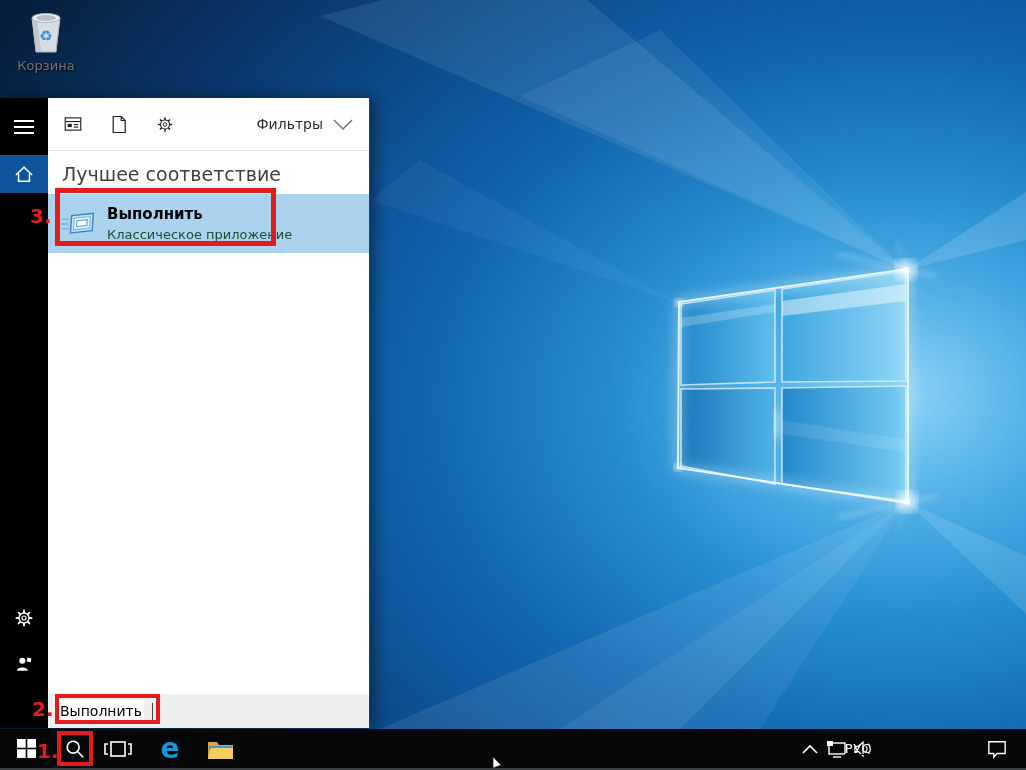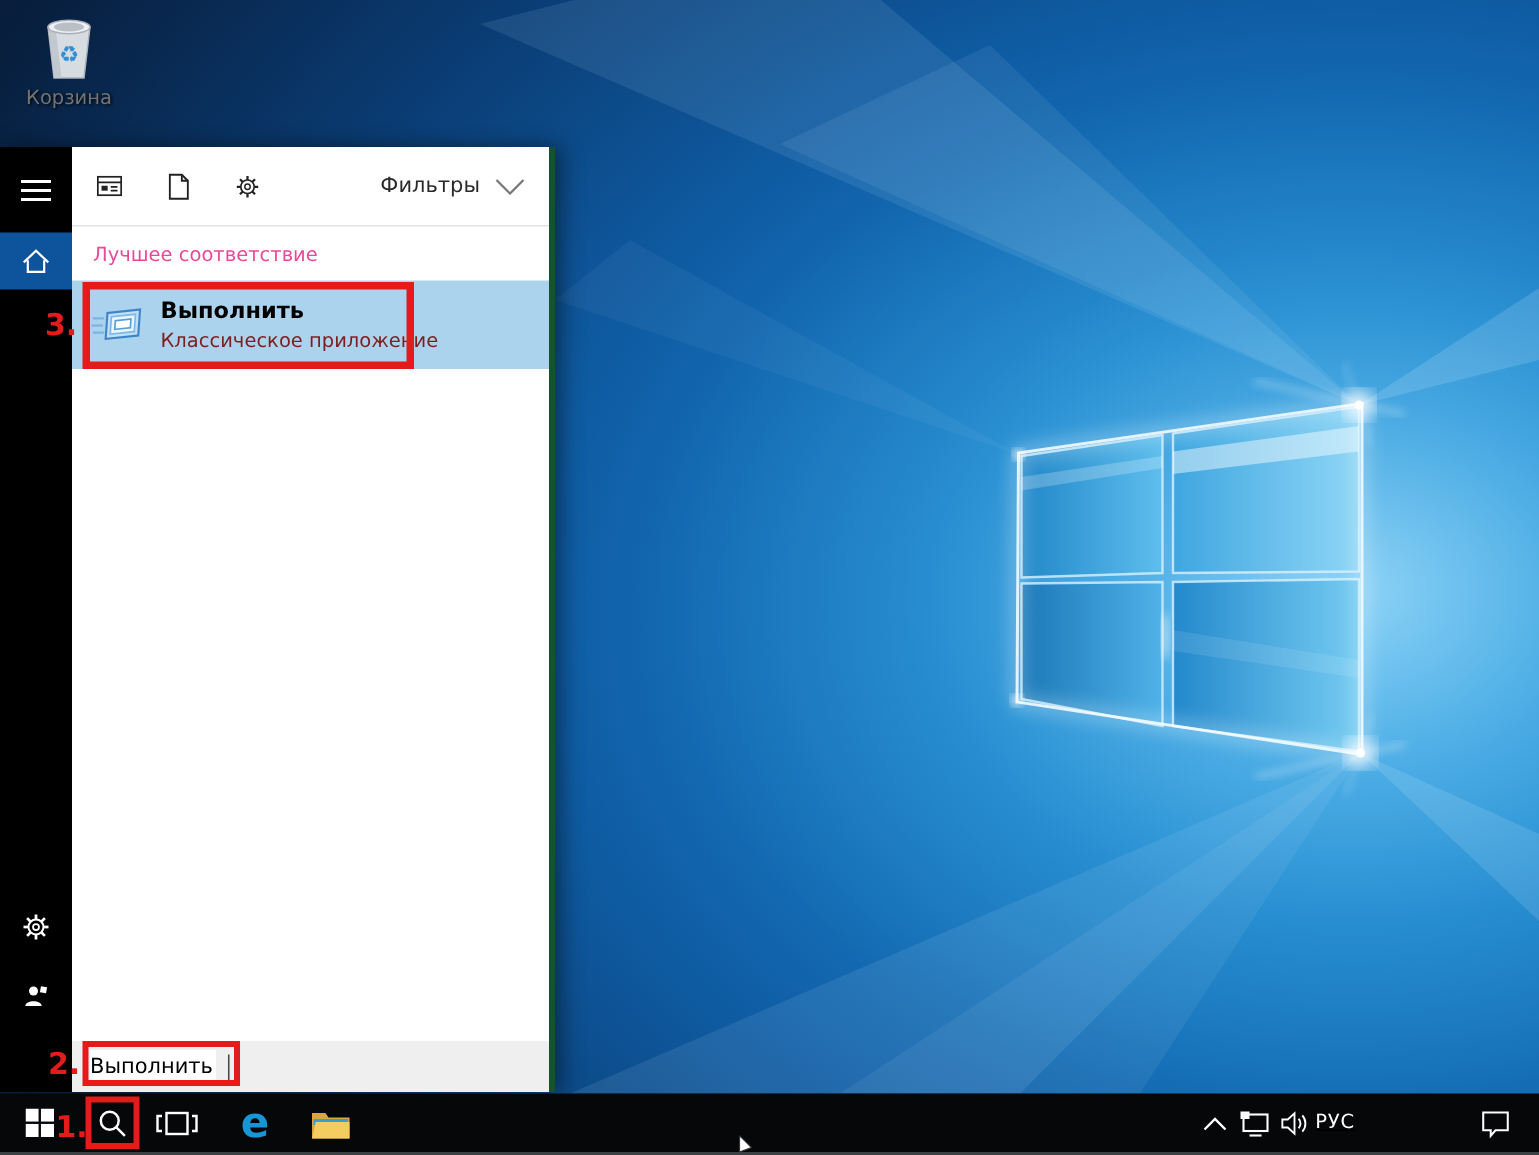--- a/index.html
+++ b/index.html
@@ -17,34 +17,34 @@
   
   .desktop-icon { position:absolute; left:8px; top:8px; width:76px; text-align:center; }
   .desktop-icon .label { color:#737373; font-size:13px; text-shadow:1px 1px 2px rgba(0,0,0,.9); margin-top:2px; }
 
   
   .search-panel { position:absolute; left:0; top:98px; width:370px; height:630px; display:flex;
     box-shadow:4px 0 14px rgba(0,0,0,.45); }
   .rail { position:relative; width:48px; background:#000; flex:none; }
   .rail-btn { position:absolute; left:0; width:48px; height:40px; display:flex; align-items:center; justify-content:center; }
   .rail-home { position:absolute; left:0; top:57px; width:48px; height:38px; display:flex; align-items:center; justify-content:center; }
-  .panel-content { position:relative; flex:1; background:#fff; border-right:4px solid #14532d; display:flex; flex-direction:column; }
+  .panel-content { position:relative; flex:1; background:#fff; border-right:1px solid #14532d; display:flex; flex-direction:column; }
 
   .topbar { height:53px; display:flex; align-items:center; padding:0 16px; border-bottom:1px solid #e3e3e3; flex:none; }
   .topbar .tb-icon { width:18px; height:18px; margin-right:28px; display:flex; align-items:center; justify-content:center; }
   .filters { margin-left:auto; display:flex; align-items:center; gap:10px; }
   .filters .lbl { font-size:14px; color:#2b2b2b; }
 
-  .best-match { padding:12px 0 9px 14px; font-size:13px; color:#ec4899; flex:none; }
+  .best-match { padding:12px 0 9px 14px; font-size:19px; color:#404040; flex:none; }
 
   .result-row { height:59px; background:#abd3ee; display:flex; align-items:center; padding-left:12px; flex:none; }
   .result-icon { width:38px; height:38px; flex:none; }
   .result-text { margin-left:9px; }
   .result-title { font-size:15px; font-weight:bold; color:#000; line-height:19px; }
-  .result-sub { font-size:13px; color:#7f1d1d; margin-top:3px; }
+  .result-sub { font-size:13px; color:#14532d; margin-top:3px; }
 
   .results-empty { flex:1; background:#fff; }
 
   .searchbox-row { height:34px; background:#efefef; display:flex; align-items:center; padding-left:12px; flex:none; }
   .searchbox-row .query { font-size:14px; color:#000; background:#fff; padding:3px 2px 3px 0; }
   .caret { display:inline-block; width:1px; height:17px; background:#444; vertical-align:middle; margin-left:8px; }
 
   
   .anno-box { position:absolute; border:5px solid #e31b1b; z-index:60; pointer-events:none; }
   .anno-label { position:absolute; z-index:61; color:#e31b1b; font-weight:bold; font-size:20px; pointer-events:none; }
@@ -319,21 +319,21 @@
         <line x1="7" y1="17" x2="15" y2="17"></line>
       </svg>
     </div>
     <div class="tb-item" style="left:850px; width:26px;">
       <svg width="22" height="18" viewBox="0 0 24 20" fill="none" stroke="#fff" stroke-width="1.4">
         <path d="M3,7 v6 h4 l5,4.5 V2.5 L7,7 Z"></path>
         <path d="M15,6.5 a5,5 0 0 1 0,7"></path>
         <path d="M17.8,4 a9,9 0 0 1 0,12"></path>
       </svg>
     </div>
-    <div class="tb-item" style="left:872px; width:36px;text-decoration:underline;">
+    <div class="tb-item" style="left:840px; width:36px;text-decoration:underline;">
       <span class="lang">РУС</span>
     </div>
     <div class="tb-item" style="left:980px; width:34px;">
       <svg width="22" height="20" viewBox="0 0 24 22" fill="none" stroke="#fff" stroke-width="1.5">
         <path d="M3,3 h18 v13 h-9 l-3.5,4 v-4 H3 z"></path>
       </svg>
     </div>
   </div>
 
   <div class="mouse-tip">

